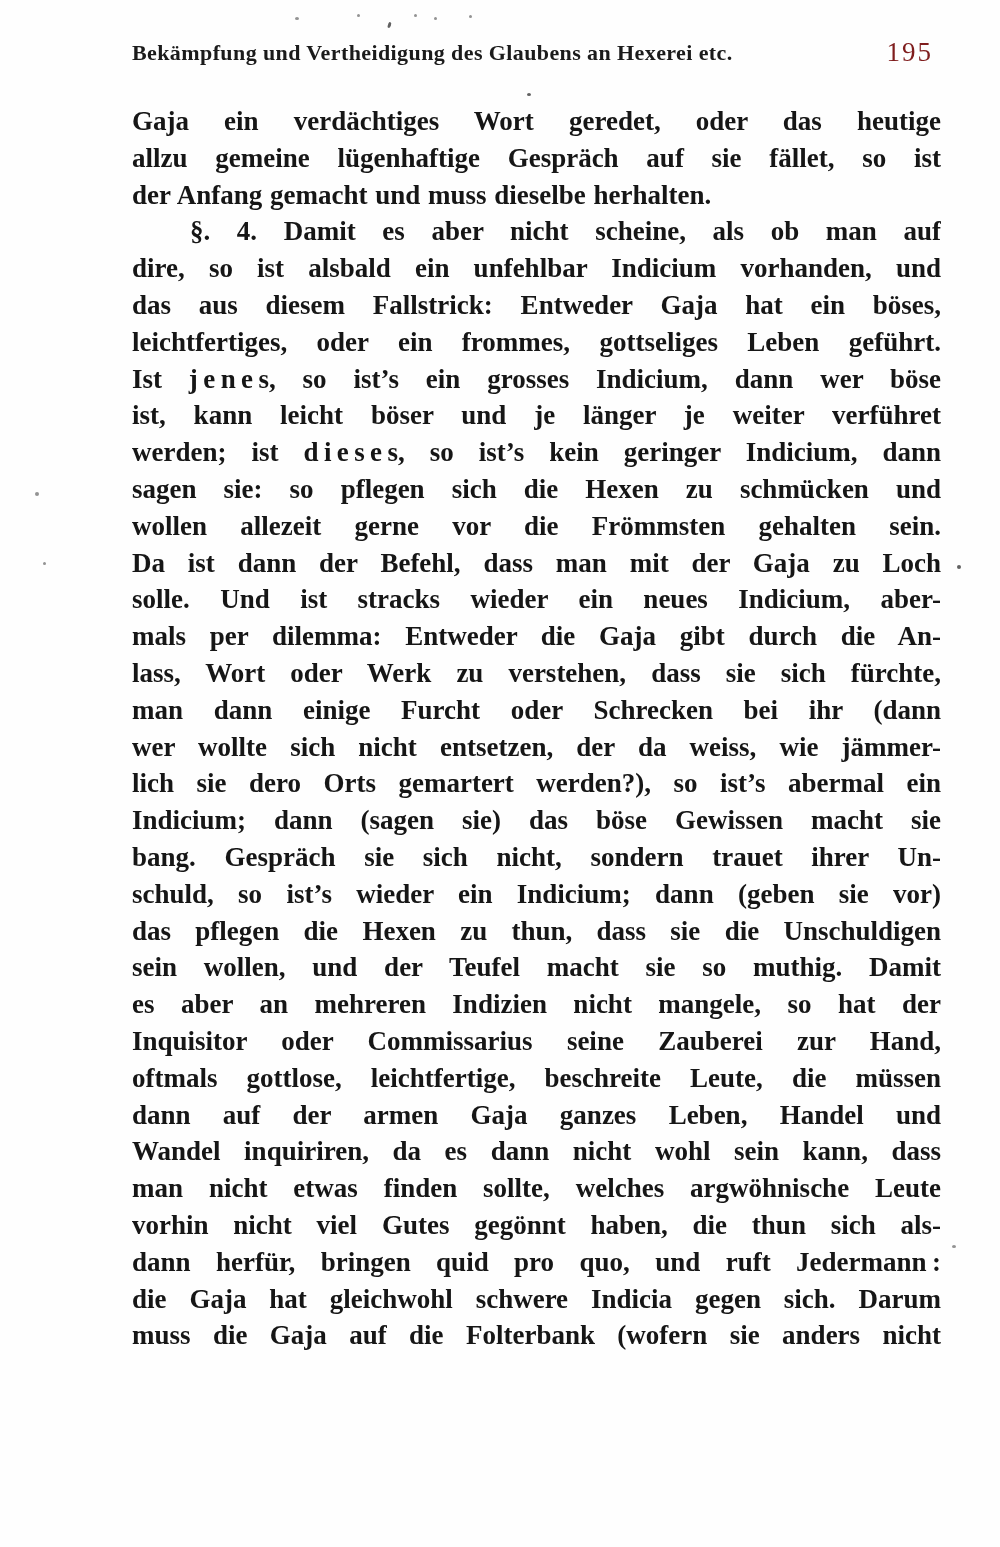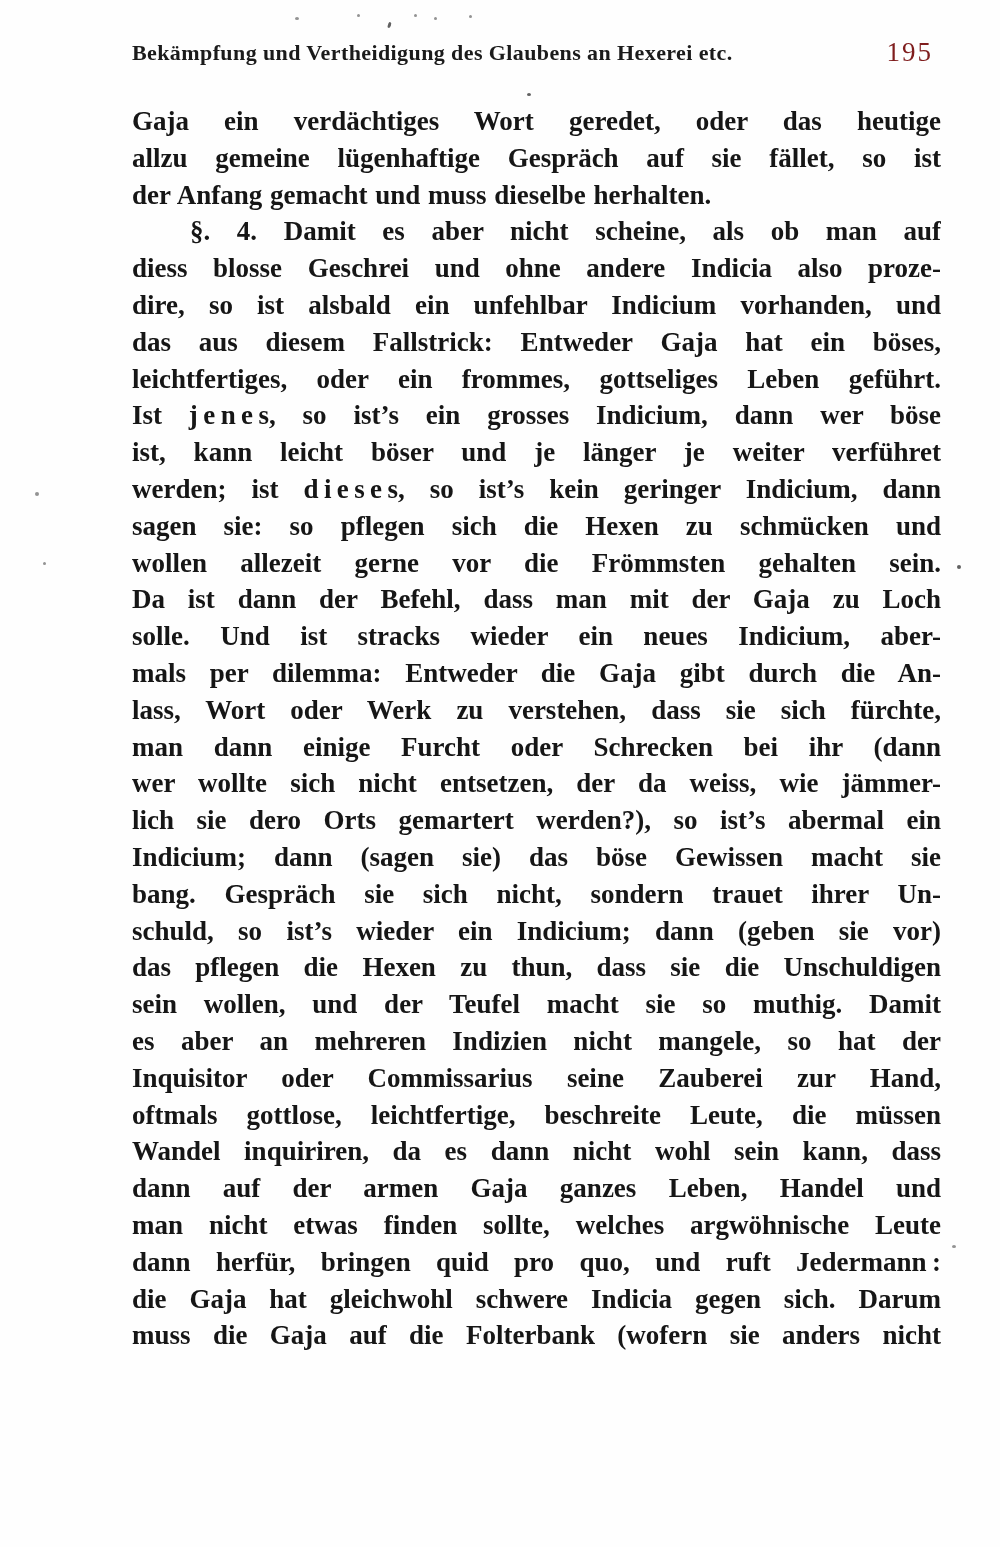--- a/index.html
+++ b/index.html
@@ -71,21 +71,20 @@
   <div class="running-header">
     <span class="title">Bekämpfung und Vertheidigung des Glaubens an Hexerei etc.</span>
     <span class="page-number">195</span>
   </div>
 
   <div class="body-text">
       <div class="line">Gaja ein verdächtiges Wort geredet, oder das heutige</div>
       <div class="line">allzu gemeine lügenhaftige Gespräch auf sie fället, so ist</div>
       <div class="line flush">der Anfang gemacht und muss dieselbe herhalten.</div>
       <div class="line indent">§. 4.  Damit es aber nicht scheine, als ob man auf</div>
-      <div class="line">diess blosse Geschrei und ohne andere Indicia also proze-</div>
       <div class="line">dire, so ist alsbald ein unfehlbar Indicium vorhanden, und</div>
       <div class="line">das aus diesem Fallstrick: Entweder Gaja hat ein böses,</div>
       <div class="line">leichtfertiges, oder ein frommes, gottseliges Leben geführt.</div>
       <div class="line">Ist j e n e s, so ist’s ein grosses Indicium, dann wer böse</div>
       <div class="line">ist, kann leicht böser und je länger je weiter verführet</div>
       <div class="line">werden; ist d i e s e s, so ist’s kein geringer Indicium, dann</div>
       <div class="line">sagen sie: so pflegen sich die Hexen zu schmücken und</div>
       <div class="line">wollen allezeit gerne vor die Frömmsten gehalten sein.</div>
       <div class="line">Da ist dann der Befehl, dass man mit der Gaja zu Loch</div>
       <div class="line">solle.  Und ist stracks wieder ein neues Indicium, aber-</div>
@@ -95,23 +94,24 @@
       <div class="line">wer wollte sich nicht entsetzen, der da weiss, wie jämmer-</div>
       <div class="line">lich sie dero Orts gemartert werden?), so ist’s abermal ein</div>
       <div class="line">Indicium; dann (sagen sie) das böse Gewissen macht sie</div>
       <div class="line">bang.  Gespräch sie sich nicht, sondern trauet ihrer Un-</div>
       <div class="line">schuld, so ist’s wieder ein Indicium; dann (geben sie vor)</div>
       <div class="line">das pflegen die Hexen zu thun, dass sie die Unschuldigen</div>
       <div class="line">sein wollen, und der Teufel macht sie so muthig.  Damit</div>
       <div class="line">es aber an mehreren Indizien nicht mangele, so hat der</div>
       <div class="line">Inquisitor oder Commissarius seine Zauberei zur Hand,</div>
       <div class="line">oftmals gottlose, leichtfertige, beschreite Leute, die müssen</div>
+      <div class="line">dann auf der armen Gaja ganzes Leben, Handel und</div>
       <div class="line">Wandel inquiriren, da es dann nicht wohl sein kann, dass</div>
-      <div class="line">dann auf der armen Gaja ganzes Leben, Handel und</div>
       <div class="line">man nicht etwas finden sollte, welches argwöhnische Leute</div>
+      <div class="line">vorhin nicht viel Gutes gegönnt haben, die thun sich als-</div>
       <div class="line">dann herfür, bringen quid pro quo, und ruft Jedermann :</div>
       <div class="line">die Gaja hat gleichwohl schwere Indicia gegen sich.  Darum</div>
       <div class="line">muss die Gaja auf die Folterbank (wofern sie anders nicht</div>
     </div>
 
   <div class="speck light" style="left:295px;top:17px;width:4px;height:3px;"></div>
   <div class="speck light" style="left:357px;top:14px;width:3px;height:3px;"></div>
   <div class="speck" style="left:388px;top:22px;width:3px;height:6px;border-radius:40% 60% 60% 40%;transform:rotate(18deg);"></div>
   <div class="speck light" style="left:414px;top:14px;width:3px;height:3px;"></div>
   <div class="speck light" style="left:434px;top:17px;width:3px;height:3px;"></div>

